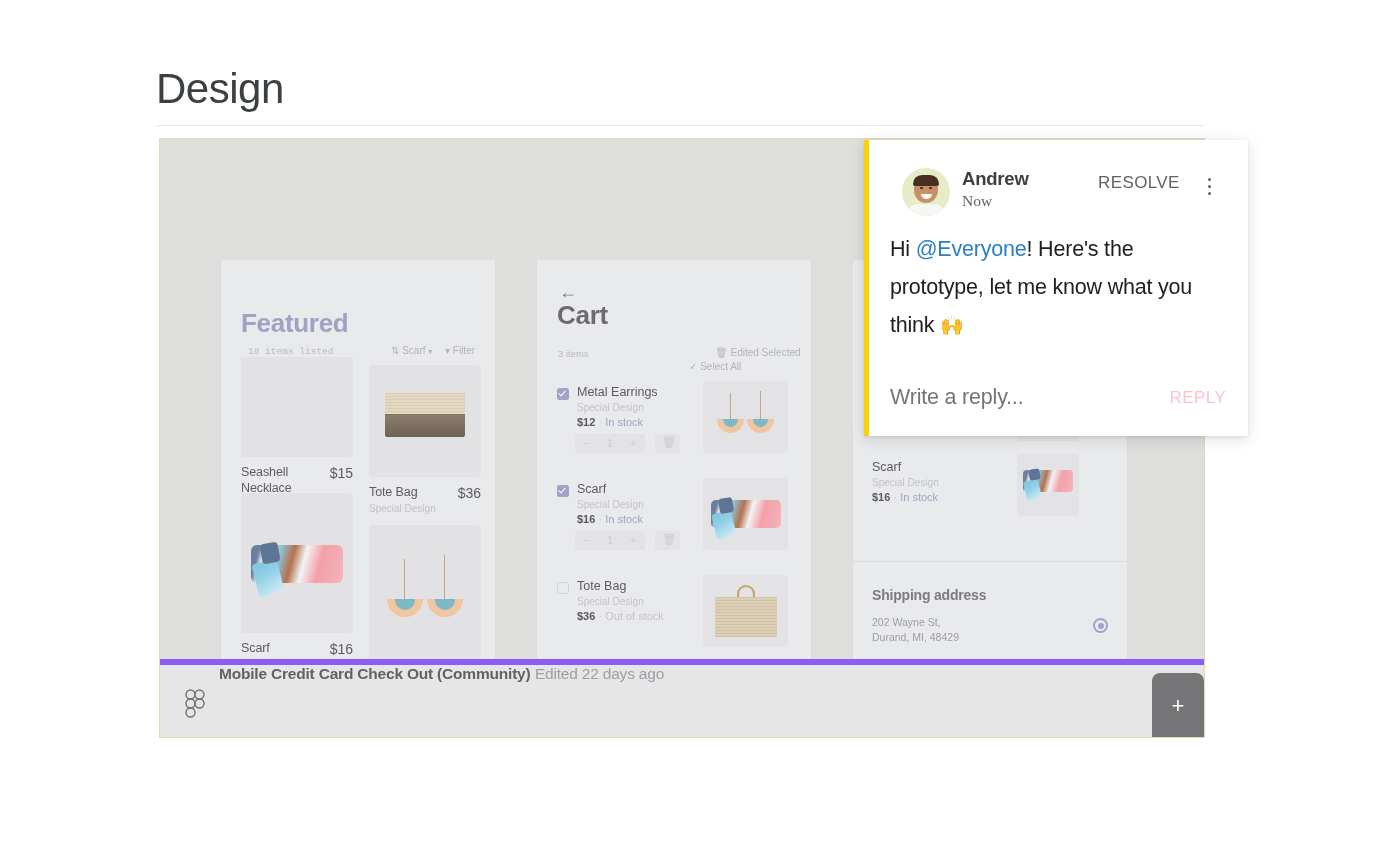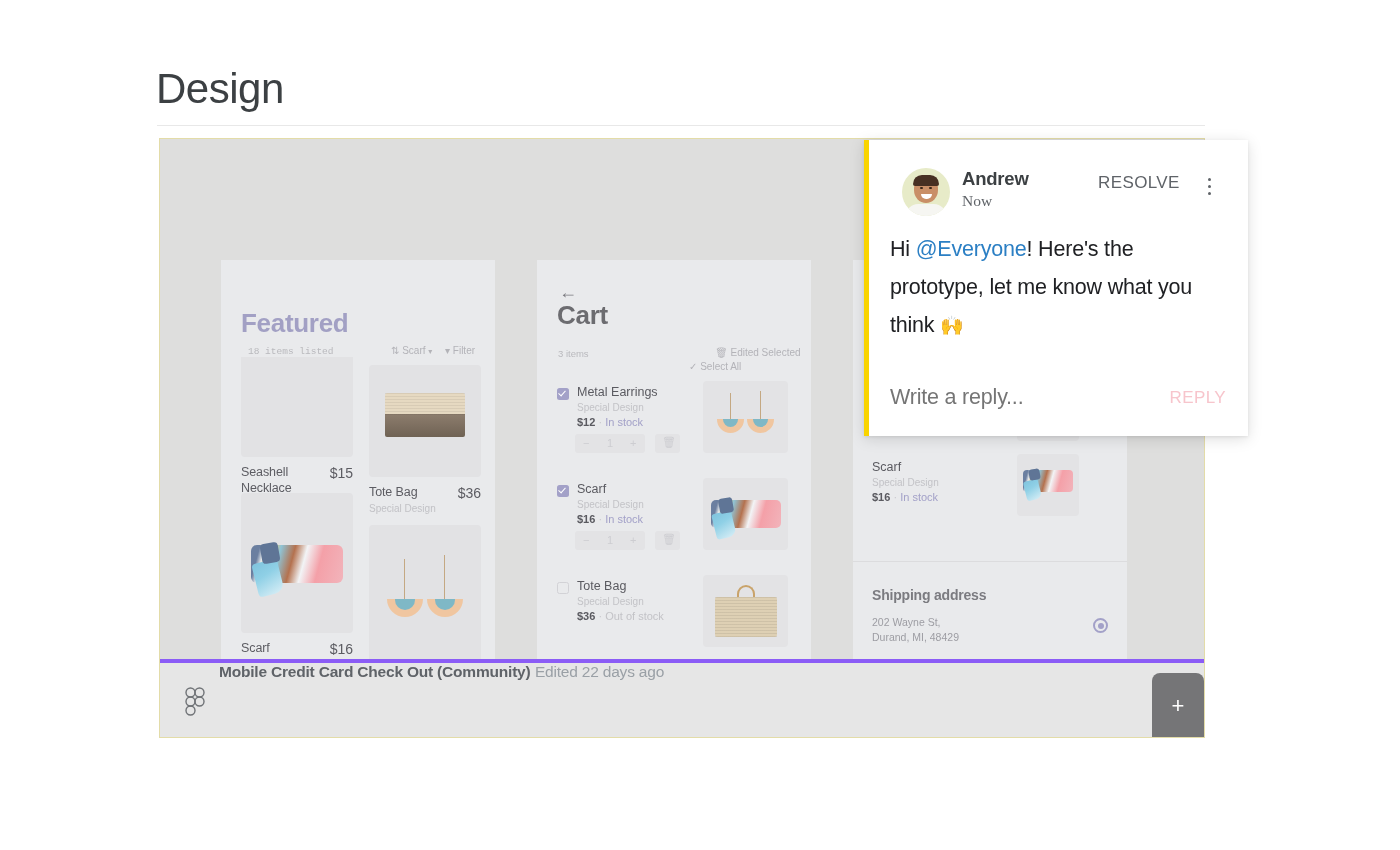--- a/index.html
+++ b/index.html
@@ -209,21 +209,21 @@
     font-size: 22px; font-weight: 300; line-height: 1;
   }
   #zoom-in  { top: 22px; }
 
   
   #file-bar {
     position: absolute;
     left: 0; bottom: 0;
     width: 100%; height: 78px;
     background: #e6e6e6;
-    border-top: 4px solid #8b5cf6;
+    border-top: 6px solid #8b5cf6;
   }
   #figma-logo { position: absolute; left: 25px; top: 24px; }
   #file-name {
     position: absolute; left: 59px; top: 27px;
     font-size: 15.5px; font-weight: 700; color: #5f6368;
     letter-spacing: -0.2px;
   }
   #file-edited {
     position: absolute; left: 0; top: 27px;
     font-size: 15.5px; font-weight: 400; color: #9aa0a6;

